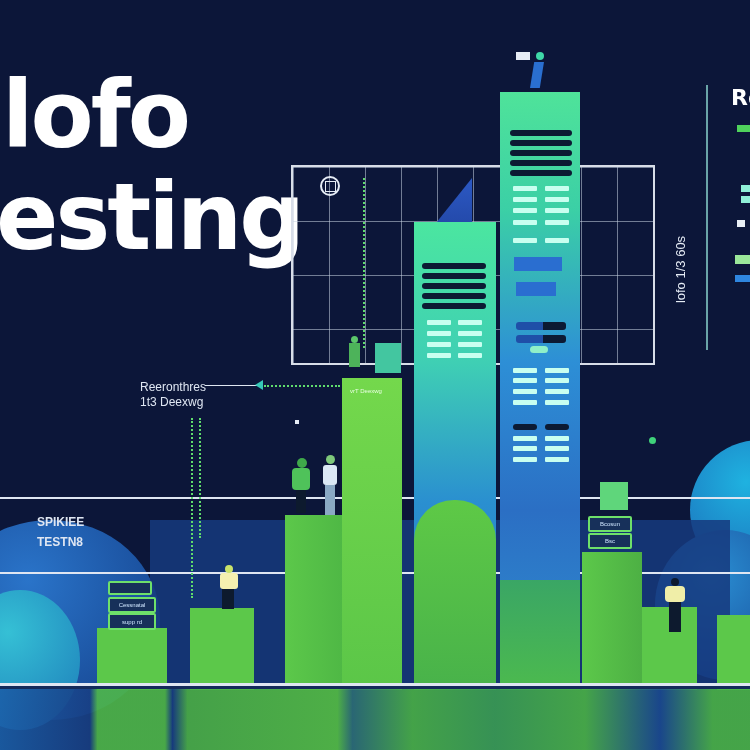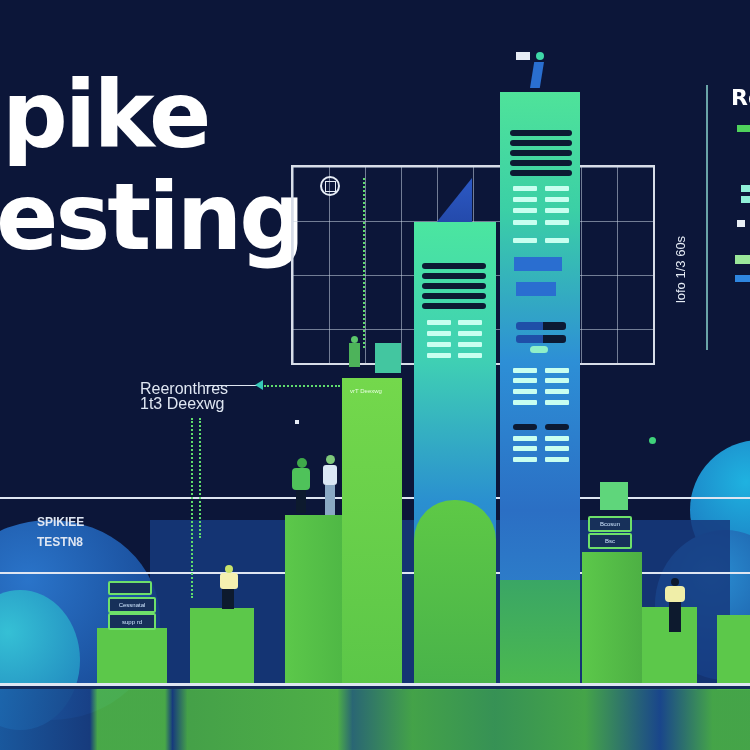--- a/index.html
+++ b/index.html
@@ -17,21 +17,21 @@
     }
     .grid-frame {
       position: absolute; left: 291px; top: 165px; width: 364px; height: 200px;
       border: 2px solid #d8dde8; box-sizing: border-box;
       background-image:
         linear-gradient(to right, rgba(200,210,225,0.55) 1px, transparent 1px),
         linear-gradient(to bottom, rgba(200,210,225,0.55) 1px, transparent 1px);
       background-size: 36px 54px;
     }
     .hline { position: absolute; left: 0; width: 750px; height: 2px; background: #dfe6f2; }
-    .small-label { position: absolute; color: #dfe6f2; font-size: 16px; white-space: nowrap; }
+    .small-label { position: absolute; color: #dfe6f2; font-size: 12px; white-space: nowrap; }
     .bar { position: absolute; }
     .stripe-dark { position: absolute; height: 6px; border-radius: 3px; background: #0c1a33; }
     .stripe-light { position: absolute; height: 5px; background: #c8fff0; border-radius: 1px; }
     .cloud { position: absolute; border-radius: 50%; }
     .panel-box {
       position: absolute; border: 2px solid #6ee06a; background: #17305a; border-radius: 2px;
       color: #cfe6ff; font-size: 6px; display:flex; align-items:center; justify-content:center;
     }
     .legend-swatch { position: absolute; height: 7px; }
     .person { position: absolute; }
@@ -39,21 +39,21 @@
   </style>
 </head>
 <body>
 
 <div class="cloud" style="left:-60px;top:520px;width:220px;height:200px;background:radial-gradient(circle at 40% 30%,#2a74c9,#123c86);"></div>
 <div class="cloud" style="left:-40px;top:590px;width:120px;height:140px;background:radial-gradient(circle at 40% 30%,#35c0d5,#1b78b8);"></div>
 <div class="cloud" style="left:690px;top:440px;width:140px;height:140px;background:radial-gradient(circle at 40% 30%,#1fb2e0,#1a5cb0);"></div>
 <div class="cloud" style="left:655px;top:530px;width:140px;height:150px;background:radial-gradient(circle at 40% 30%,#2a8fd3,#143f8e);"></div>
 <div class="abs" style="left:150px;top:520px;width:580px;height:170px;background:#163a7e;opacity:0.85;"></div>
 
-<div class="title-line" style="left:2px;top:70px;">pike</div>
+<div class="title-line" style="left:2px;top:70px;">lofo</div>
 <div class="title-line" style="left:-4px;top:172px;">esting</div>
 
 <div class="grid-frame"></div>
 <div class="abs" style="left:320px;top:176px;width:20px;height:20px;border:2px solid #e6ecf5;border-radius:50%;box-sizing:border-box;display:flex;align-items:center;justify-content:center;">
   <div style="width:9px;height:9px;border:1px solid #e6ecf5;"></div>
 </div>
 <div class="dot-line" style="left:363px;top:178px;height:170px;"></div>
 
 <div class="abs" style="left:640px;top:262px;transform:rotate(-90deg);transform-origin:center;width:120px;text-align:center;color:#e6ecf5;font-size:13px;white-space:nowrap;margin-left:-20px;">lofo 1/3 60s</div>
 <div class="abs" style="left:706px;top:85px;width:2px;height:265px;background:#6aa4a8;"></div>

